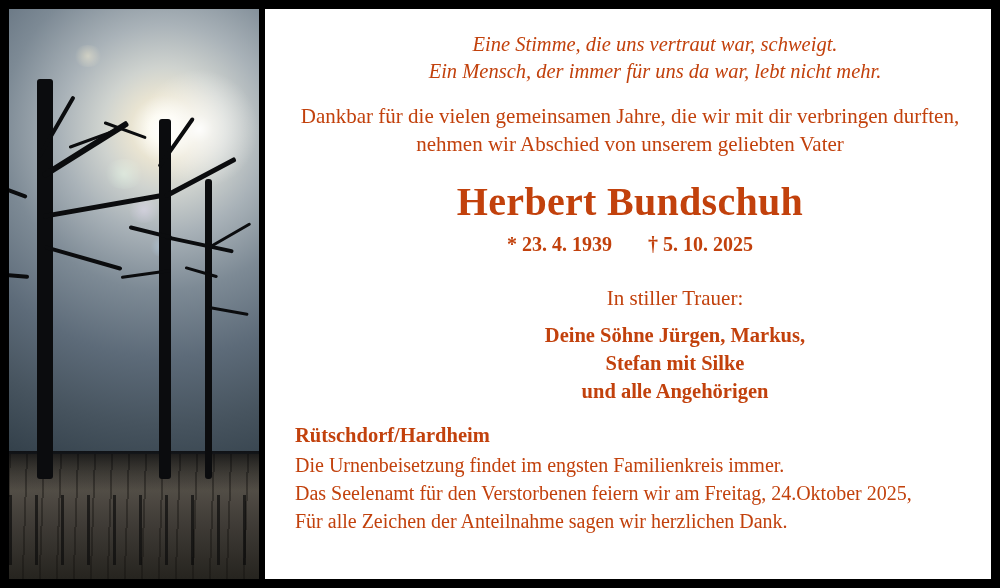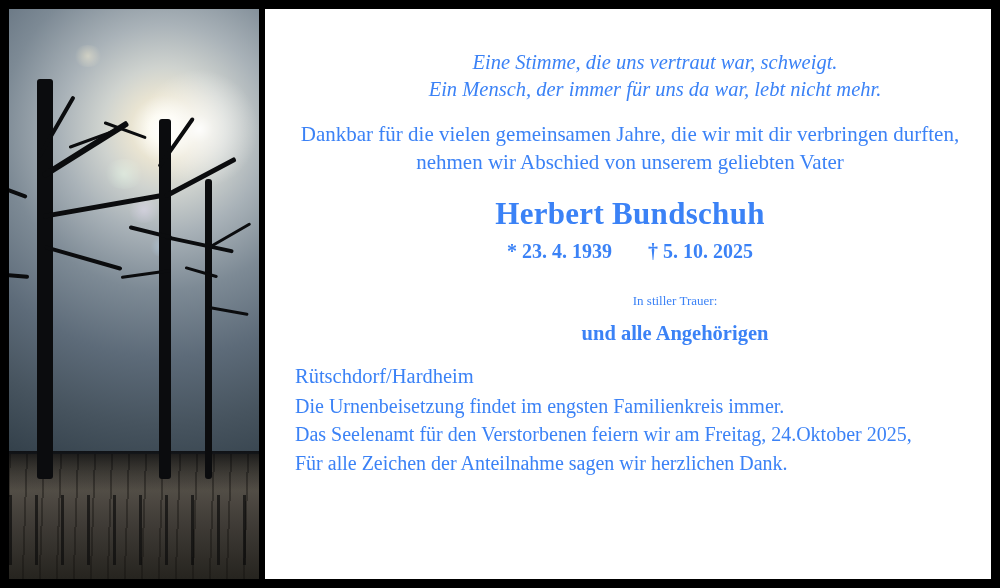--- a/index.html
+++ b/index.html
@@ -97,71 +97,71 @@
     position: absolute;
     left: 0; right: 0;
     bottom: 88px;
     height: 40px;
     background: linear-gradient(to bottom, rgba(8,8,10,.85), rgba(8,8,10,0));
   }
   
   .content {
     flex: 1 1 auto;
     position: relative;
-    padding: 30px 26px 14px 30px;
+    padding: 12px 26px 14px 30px;
     border-left: 6px solid #000000;
     box-sizing: border-box;
-    color: #3b82f6;
+    color: #c2410c;
   }
   .verse {
     text-align: center;
     font-style: italic;
     font-size: 20.5px;
     line-height: 1.33;
     margin: 10px 0 0 0;
     padding-left: 50px;
   }
   .verse div { white-space: nowrap; }
   .intro {
     margin-top: 16px;
     font-size: 21px;
     line-height: 1.34;
     text-align: center;
   }
   .name {
     margin-top: 20px;
     text-align: center;
     font-weight: bold;
-    font-size: 31px;
+    font-size: 40px;
     letter-spacing: .3px;
   }
   .dates {
     margin-top: 8px;
     text-align: center;
     font-weight: bold;
     font-size: 20px;
   }
   .dates .gap { display: inline-block; width: 26px; }
   .mourn-block {
     margin-top: 30px;
     text-align: center;
     padding-left: 90px;
   }
   .mourn-title {
-    font-size: 13px;
+    font-size: 21px;
     margin-bottom: 10px;
   }
   .mourn-names {
     font-weight: bold;
     font-size: 20.5px;
     line-height: 1.38;
   }
   .place {
     margin-top: 18px;
-    font-weight: normal;
+    font-weight: bold;
     font-size: 20.5px;
   }
   .details {
     margin-top: 4px;
     font-size: 20px;
     line-height: 1.42;
   }
 </style>
 </head>
 <body>
@@ -217,20 +217,22 @@
 
     <div class="dates">
       <span>* 23. 4. 1939</span>
       <span class="gap"></span>
       <span>† 5. 10. 2025</span>
     </div>
 
     <div class="mourn-block">
       <div class="mourn-title">In stiller Trauer:</div>
       <div class="mourn-names">
+        <div>Deine Söhne Jürgen, Markus,</div>
+        <div>Stefan mit Silke</div>
         <div>und alle Angehörigen</div>
       </div>
     </div>
 
     <div class="place">Rütschdorf/Hardheim</div>
 
     <div class="details">
       <div>Die Urnenbeisetzung findet im engsten Familienkreis immer.</div>
       <div>Das Seelenamt für den Verstorbenen feiern wir am Freitag, 24.Oktober 2025,</div>
       <div>Für alle Zeichen der Anteilnahme sagen wir herzlichen Dank.</div>

